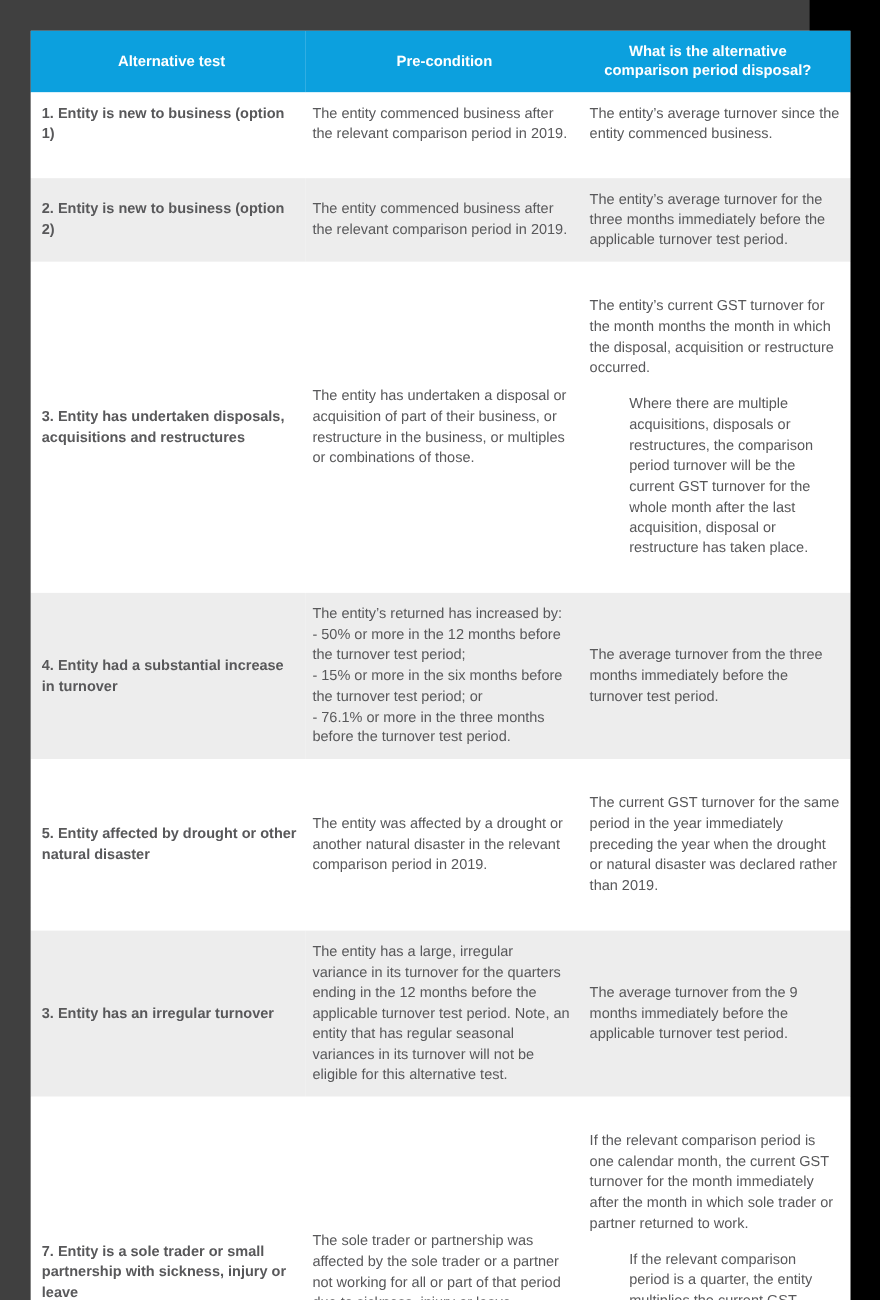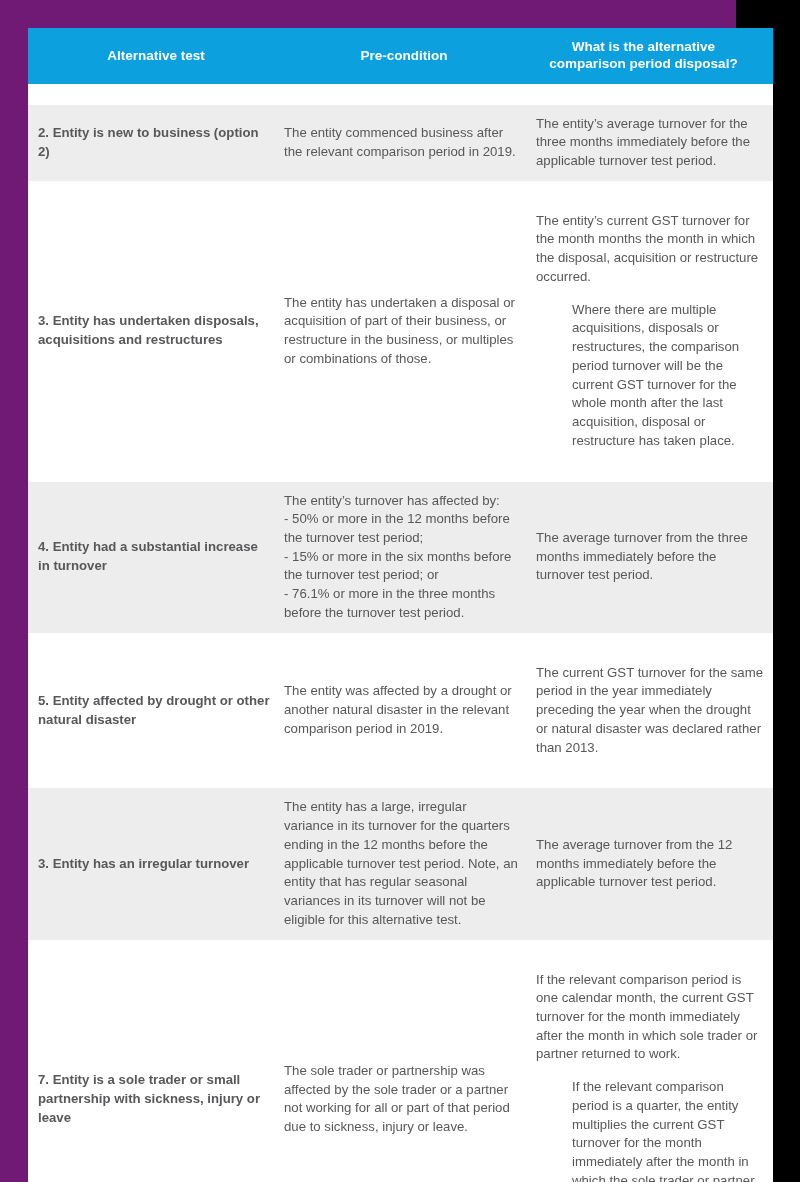--- a/index.html
+++ b/index.html
@@ -11,21 +11,21 @@
     width: 800px;
     height: 1182px;
     background: #000000;
     font-family: "Liberation Sans", "DejaVu Sans", sans-serif;
     overflow: hidden;
   }
   .page {
     position: relative;
     width: 736px;
     height: 1182px;
-    background: #701a75;
+    background: #404040;
     box-sizing: border-box;
   }
   .table-wrap {
     position: absolute;
     left: 28px;
     top: 28px;
     width: 745px;
     background: #ffffff;
   }
   table.alt-table {
@@ -105,20 +105,29 @@
         <tr>
           <th class="th-1">Alternative test</th>
           <th class="th-2">Pre-condition</th>
           <th class="th-3">
             <span class="line">What is the alternative</span>
             <span class="line">comparison period disposal?</span>
           </th>
         </tr>
       </thead>
       <tbody id="table-body">
+          <tr class="row-white">
+            <td class="col-test">1. Entity is new to business (option 1)</td>
+            <td class="col-pre">
+              <p class="para">The entity commenced business after the relevant comparison period in 2019.</p>
+            </td>
+            <td class="col-ans">
+              <p class="para">The entity’s average turnover since the entity commenced business.</p>
+            </td>
+          </tr>
           <tr>
             <td class="sep" colspan="3"></td>
           </tr>
           <tr class="row-grey">
             <td class="col-test">2. Entity is new to business (option 2)</td>
             <td class="col-pre">
               <p class="para">The entity commenced business after the relevant comparison period in 2019.</p>
             </td>
             <td class="col-ans">
               <p class="para">The entity’s average turnover for the three months immediately before the applicable turnover test period.</p>
@@ -136,51 +145,51 @@
               <p class="para">The entity’s current GST turnover for the month months the month in which the disposal, acquisition or restructure occurred.</p>
               <p class="para">Where there are multiple acquisitions, disposals or restructures, the comparison period turnover will be the current GST turnover for the whole month after the last acquisition, disposal or restructure has taken place.</p>
             </td>
           </tr>
           <tr>
             <td class="sep" colspan="3"></td>
           </tr>
           <tr class="row-grey">
             <td class="col-test">4. Entity had a substantial increase in turnover</td>
             <td class="col-pre">
-              <span class="line">The entity’s turnover has affected by:</span>
+              <span class="line">The entity’s returned has increased by:</span>
               <span class="line">- 50% or more in the 12 months before the turnover test period;</span>
               <span class="line">- 15% or more in the six months before the turnover test period; or</span>
               <span class="line">- 76.1% or more in the three months before the turnover test period.</span>
             </td>
             <td class="col-ans">
               <p class="para">The average turnover from the three months immediately before the turnover test period.</p>
             </td>
           </tr>
           <tr>
             <td class="sep" colspan="3"></td>
           </tr>
           <tr class="row-white">
             <td class="col-test">5. Entity affected by drought or other natural disaster</td>
             <td class="col-pre">
               <p class="para">The entity was affected by a drought or another natural disaster in the relevant comparison period in 2019.</p>
             </td>
             <td class="col-ans">
-              <p class="para">The current GST turnover for the same period in the year immediately preceding the year when the drought or natural disaster was declared rather than 2013.</p>
+              <p class="para">The current GST turnover for the same period in the year immediately preceding the year when the drought or natural disaster was declared rather than 2019.</p>
             </td>
           </tr>
           <tr>
             <td class="sep" colspan="3"></td>
           </tr>
           <tr class="row-grey">
             <td class="col-test">3. Entity has an irregular turnover</td>
             <td class="col-pre">
               <p class="para">The entity has a large, irregular variance in its turnover for the quarters ending in the 12 months before the applicable turnover test period.  Note, an entity that has regular seasonal variances in its turnover will not be eligible for this alternative test.</p>
             </td>
             <td class="col-ans">
-              <p class="para">The average turnover from the 12 months immediately before the applicable turnover test period.</p>
+              <p class="para">The average turnover from the 9 months immediately before the applicable turnover test period.</p>
             </td>
           </tr>
           <tr>
             <td class="sep" colspan="3"></td>
           </tr>
           <tr class="row-white">
             <td class="col-test">7. Entity is a sole trader or small partnership with sickness, injury or leave</td>
             <td class="col-pre">
               <p class="para">The sole trader or partnership was affected by the sole trader or a partner not working for all or part of that period due to sickness, injury or leave.</p>
             </td>

